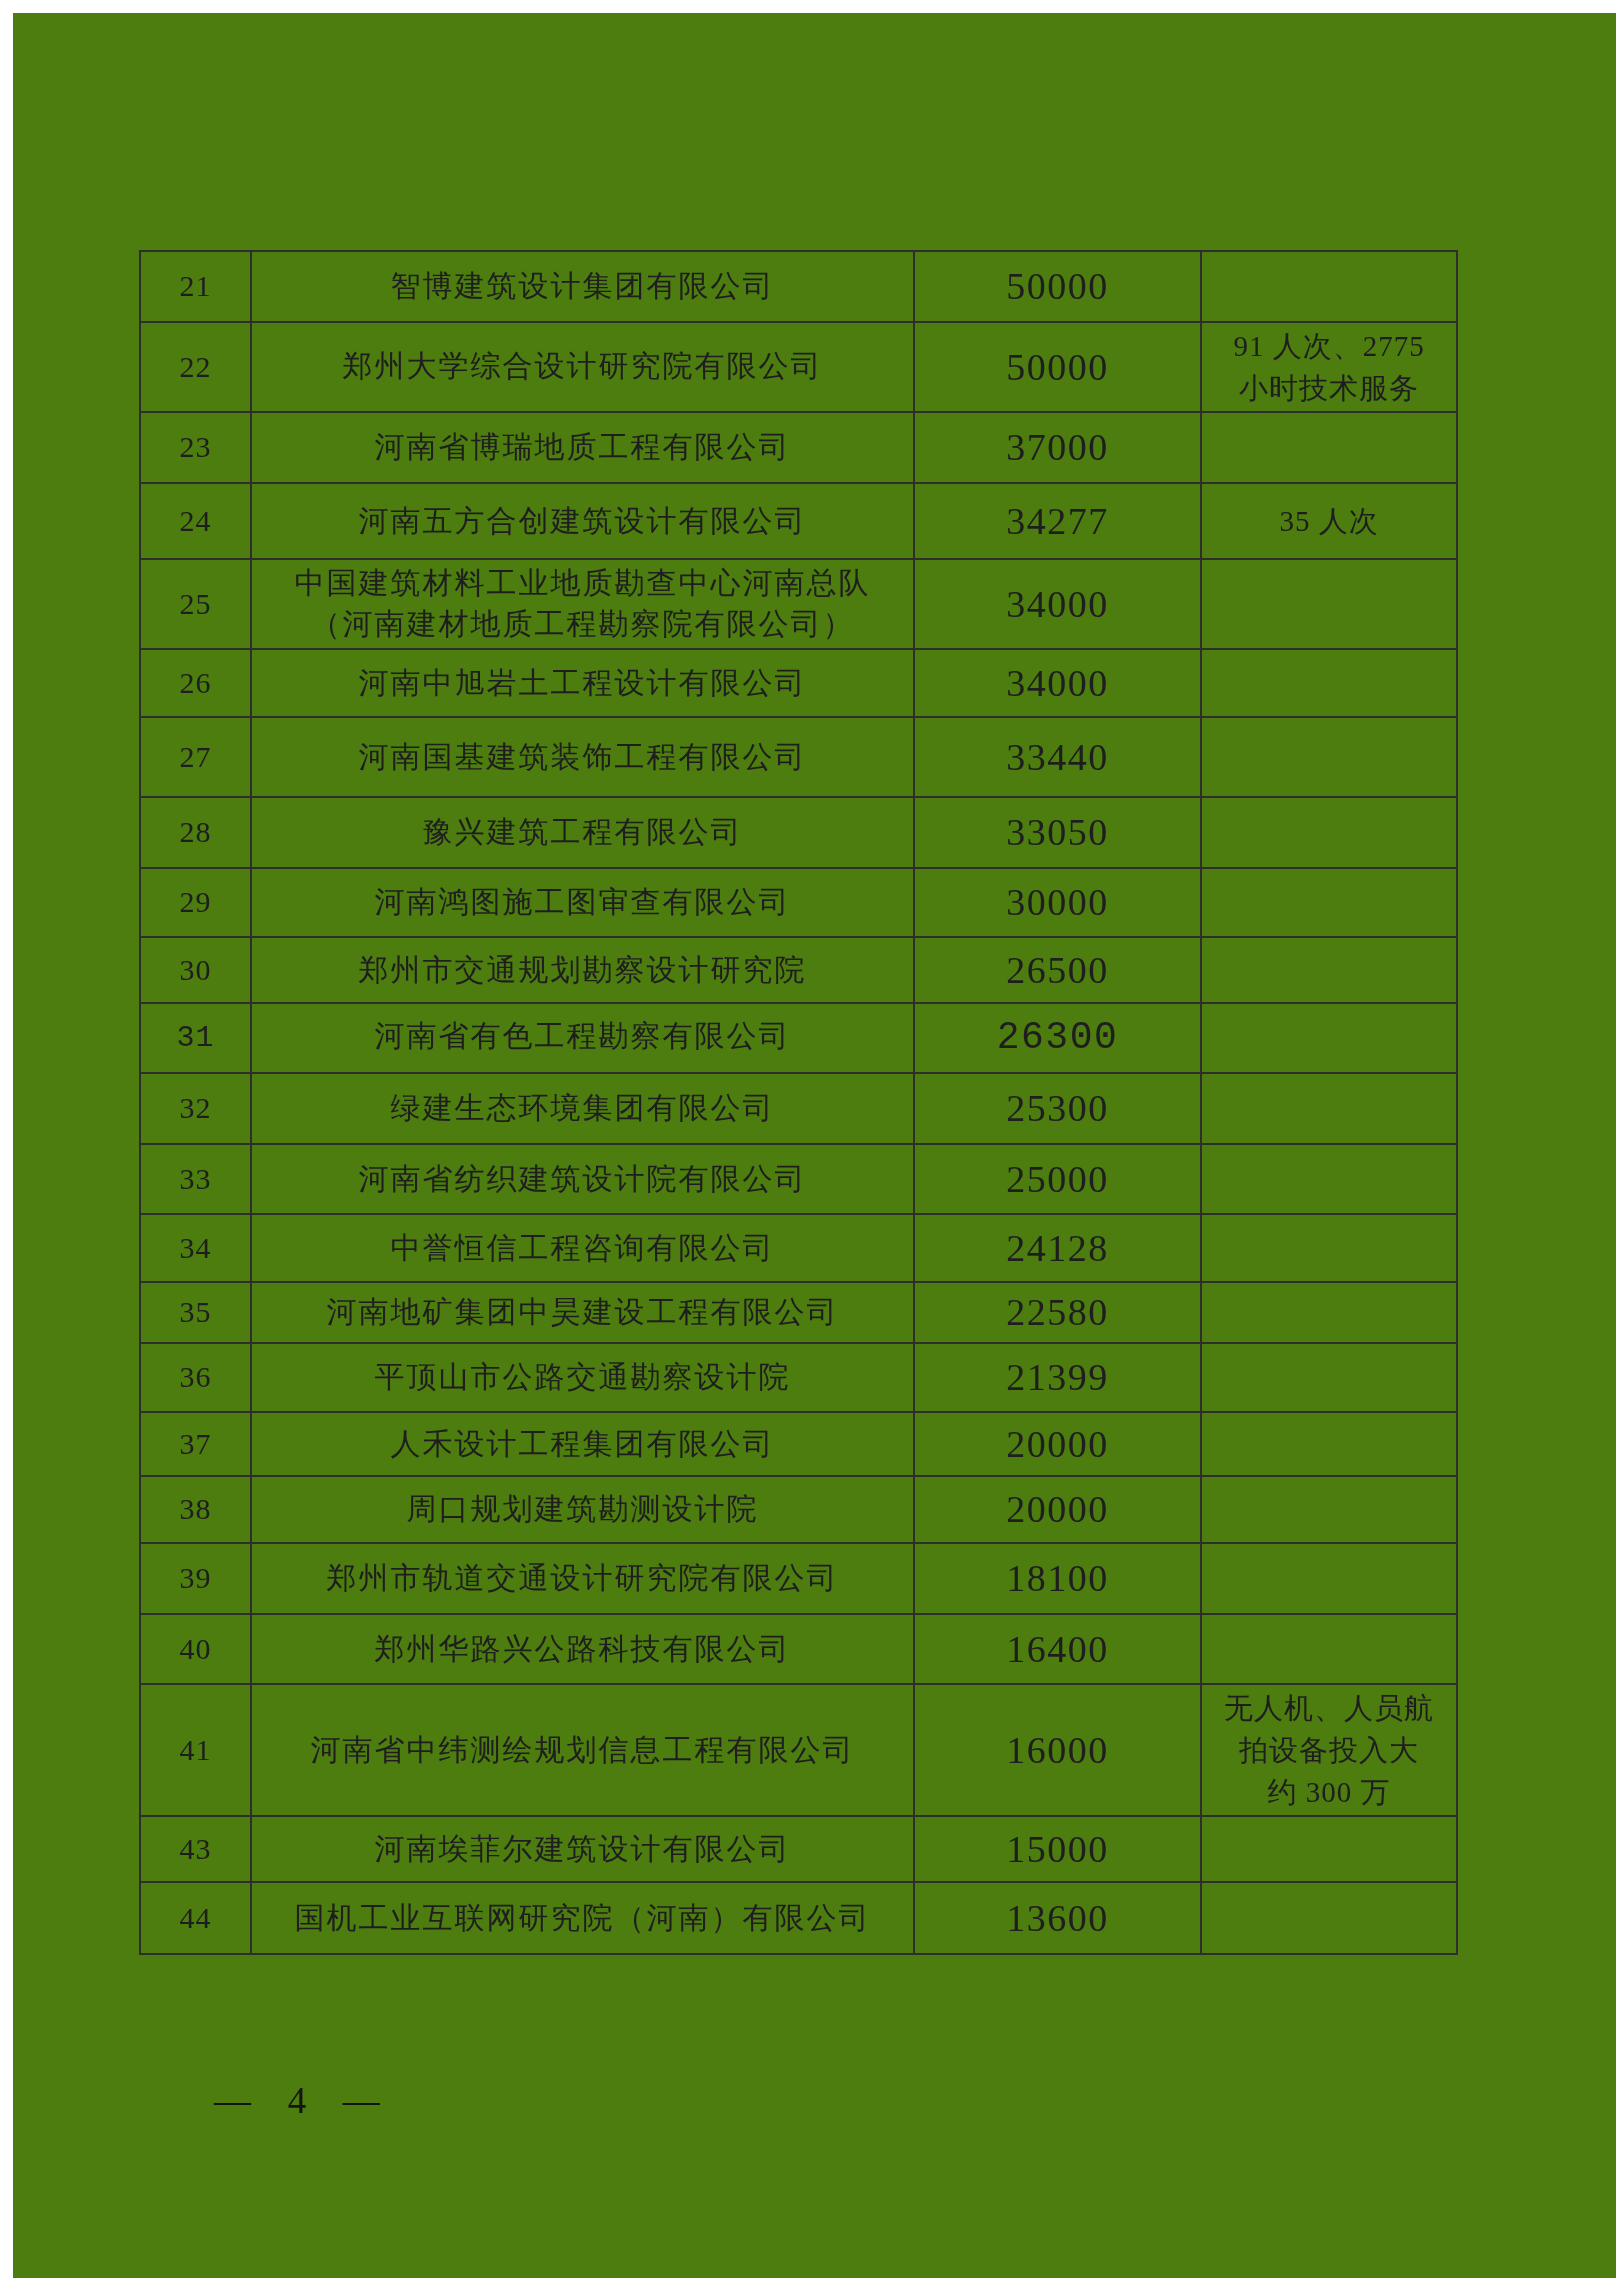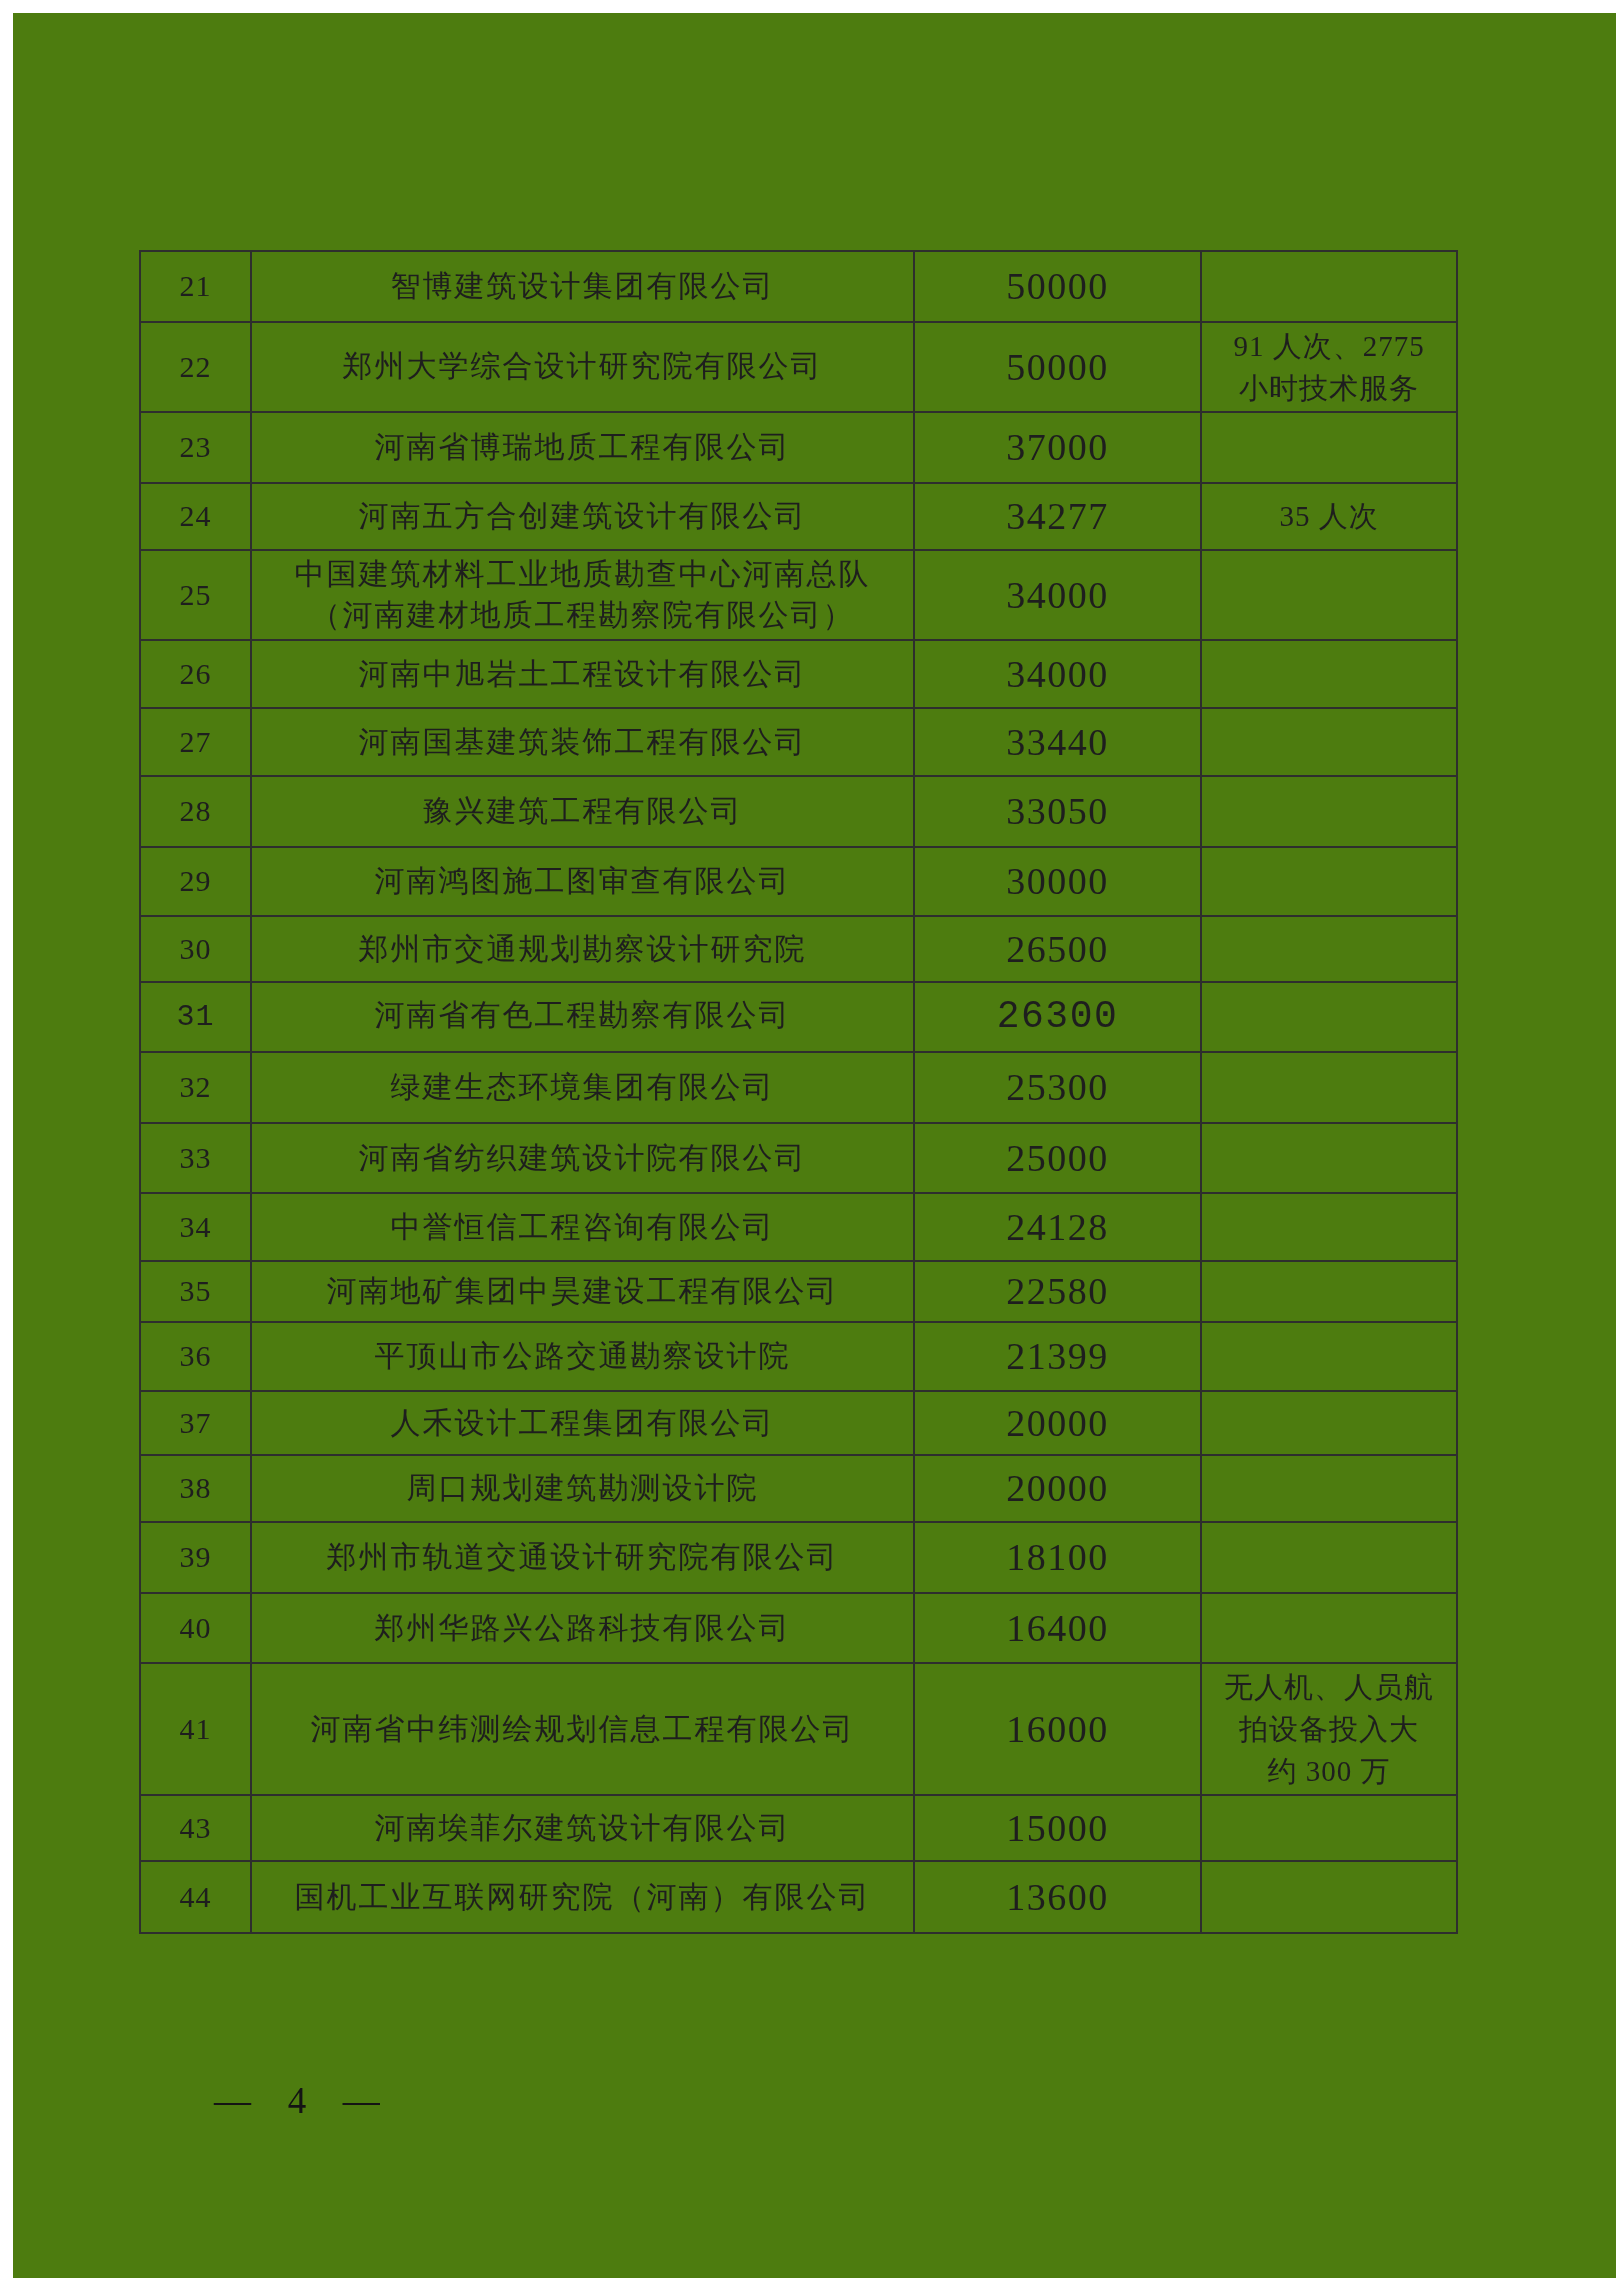--- a/index.html
+++ b/index.html
@@ -57,24 +57,24 @@
   td.cell-note {
     font-size: 29px;
     letter-spacing: 1px;
     white-space: pre-line;
     line-height: 1.45;
   }
   
   tbody tr:nth-child(1)  { height: 71px; }
   tbody tr:nth-child(2)  { height: 86px; }
   tbody tr:nth-child(3)  { height: 71px; }
-  tbody tr:nth-child(4)  { height: 67px; margin-left: 32px; }
+  tbody tr:nth-child(4)  { height: 76px; margin-left: 32px; }
   tbody tr:nth-child(5)  { height: 90px; }
   tbody tr:nth-child(6)  { height: 68px; }
-  tbody tr:nth-child(7)  { height: 68px; }
+  tbody tr:nth-child(7)  { height: 80px; }
   tbody tr:nth-child(8)  { height: 71px; }
   tbody tr:nth-child(9)  { height: 69px; }
   tbody tr:nth-child(10) { height: 66px; }
   tbody tr:nth-child(11) { height: 70px; font-family: Liberation Mono, monospace; }
   tbody tr:nth-child(12) { height: 71px; }
   tbody tr:nth-child(13) { height: 70px; }
   tbody tr:nth-child(14) { height: 68px; }
   tbody tr:nth-child(15) { height: 61px; }
   tbody tr:nth-child(16) { height: 69px; }
   tbody tr:nth-child(17) { height: 64px; }

